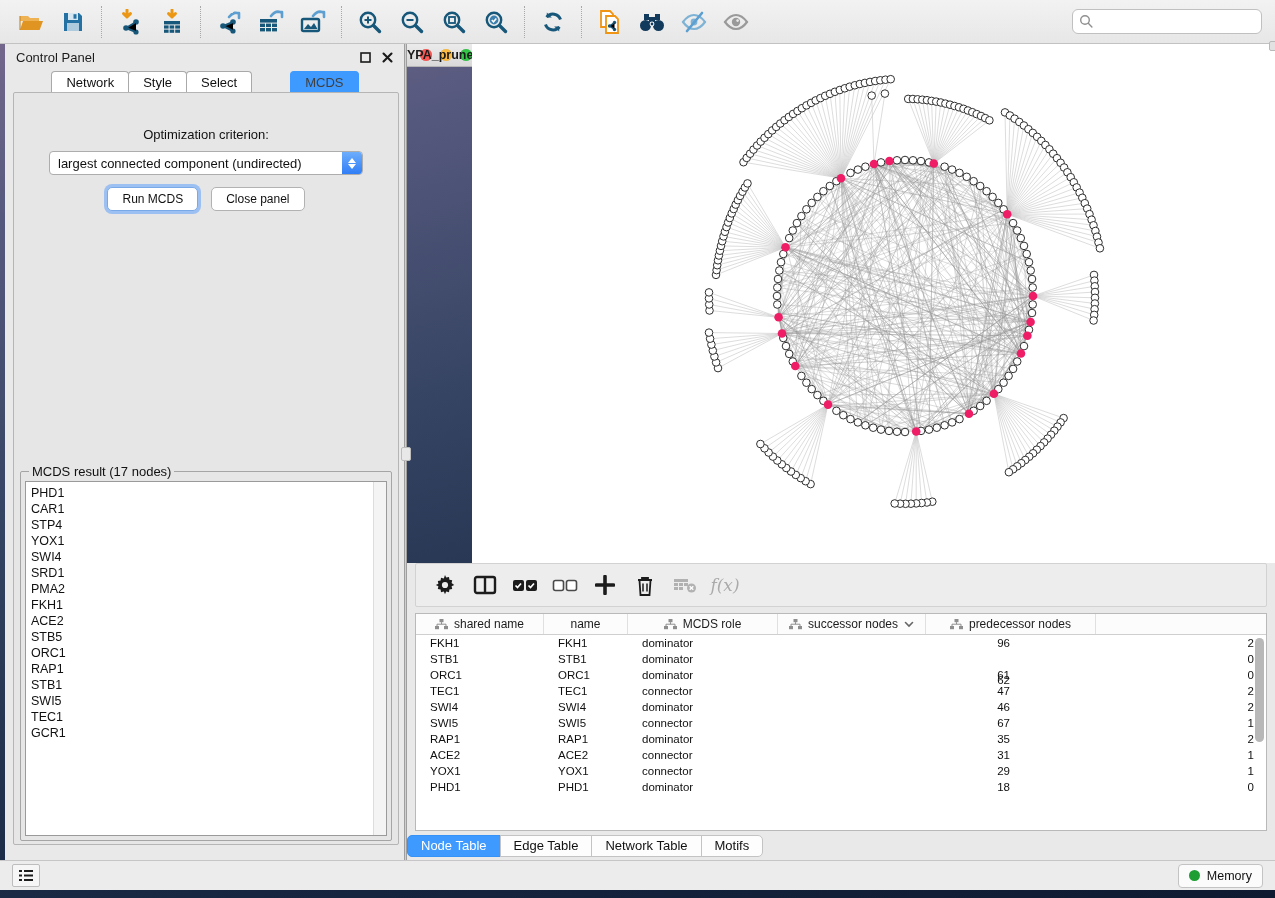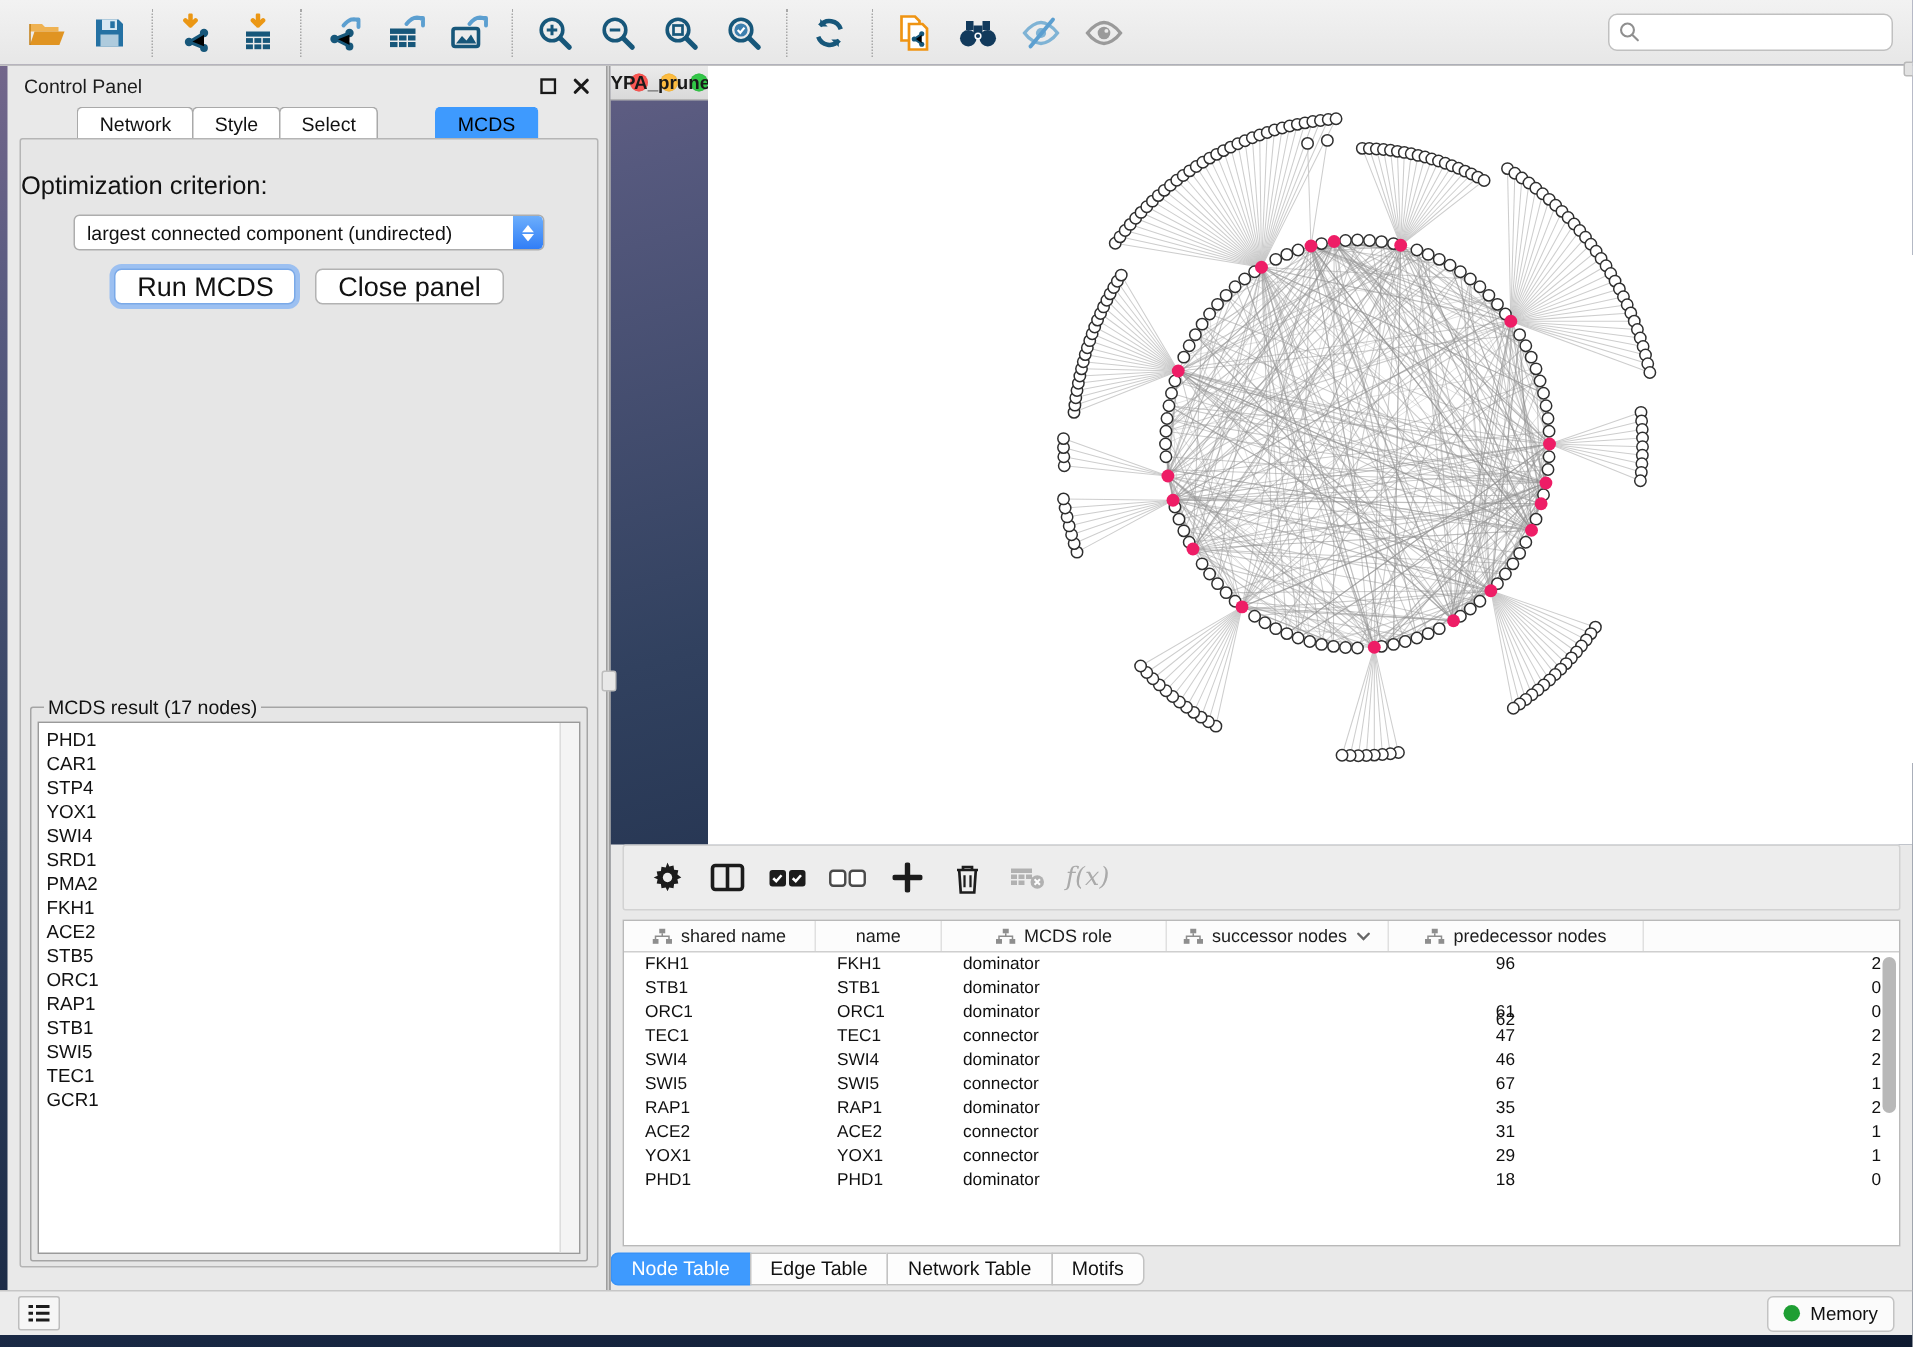--- a/index.html
+++ b/index.html
@@ -35,39 +35,39 @@
   .panel-header { height:26px; display:flex; align-items:center; padding:0 10px 0 11px; font-size:13px; color:#1c1c1c; }
   .winbtns { margin-left:auto; display:flex; align-items:center; gap:8px; }
   .winbtn { width:14px; height:14px; border:none; background:transparent; display:flex; align-items:center; justify-content:center; cursor:pointer; }
 
   .cp-tabbar { display:flex; justify-content:center; align-items:flex-end; height:22px; }
   .cp-tab {
     height:21px; padding:0 14px; font-size:13px; background:#fff;
     border:1px solid #a9a9a9; border-bottom:none; margin-right:-1px;
     border-radius:4px 4px 0 0; color:#111; cursor:pointer;
   }
-  .cp-tab.active { background:#3e9afe; border-color:#3e9afe; color:#000000;margin-left:39px; }
+  .cp-tab.active { background:#3e9afe; border-color:#3e9afe; color:#404040;margin-left:39px; }
   .cp-body {
     position:absolute; top:48px; left:8px; right:5px; bottom:15px;
     background:#e6e6e6; border:1px solid #b5b5b5; border-radius:2px;
   }
-  .opt-label { text-align:left; margin-top:21px; font-size:17px; }
+  .opt-label { text-align:center; margin-top:34px; font-size:13px; }
   .criterion {
     margin:9px auto 0; width:314px; height:24px; background:#fff;
     border:1px solid #adadad; border-radius:4px; display:flex; align-items:center;
     font-size:13px; cursor:pointer; overflow:hidden;
   }
   .criterion .val { flex:1; padding-left:8px; white-space:nowrap; }
   .stepper {
     width:20px; height:24px; background:linear-gradient(#6fb0fc,#2e7cf6);
     border-radius:0 4px 4px 0; display:flex; flex-direction:column; align-items:center; justify-content:center; gap:1px;
   }
   .btnrow { display:flex; justify-content:center; gap:13px; margin-top:12px; }
   .pbtn {
-    height:24px; padding:0 14px; font-size:18px; background:#fff;
+    height:24px; padding:0 14px; font-size:12px; background:#fff;
     border:1px solid #b2b2b2; border-radius:5px; cursor:pointer; color:#111;
   }
   .pbtn.focused { box-shadow:0 0 0 3px rgba(95,160,250,.55); border-color:#7aa9e8; }
 
   .mcds-fieldset {
     position:absolute; left:6px; right:6px; top:371px; bottom:3px;
     border:1px solid #a5a5a5; border-radius:2px; background:#e6e6e6; padding:4px;
   }
   .mcds-fieldset legend { font-size:13px; padding:0 3px; margin-left:4px; color:#111; }
   .mcds-list {

